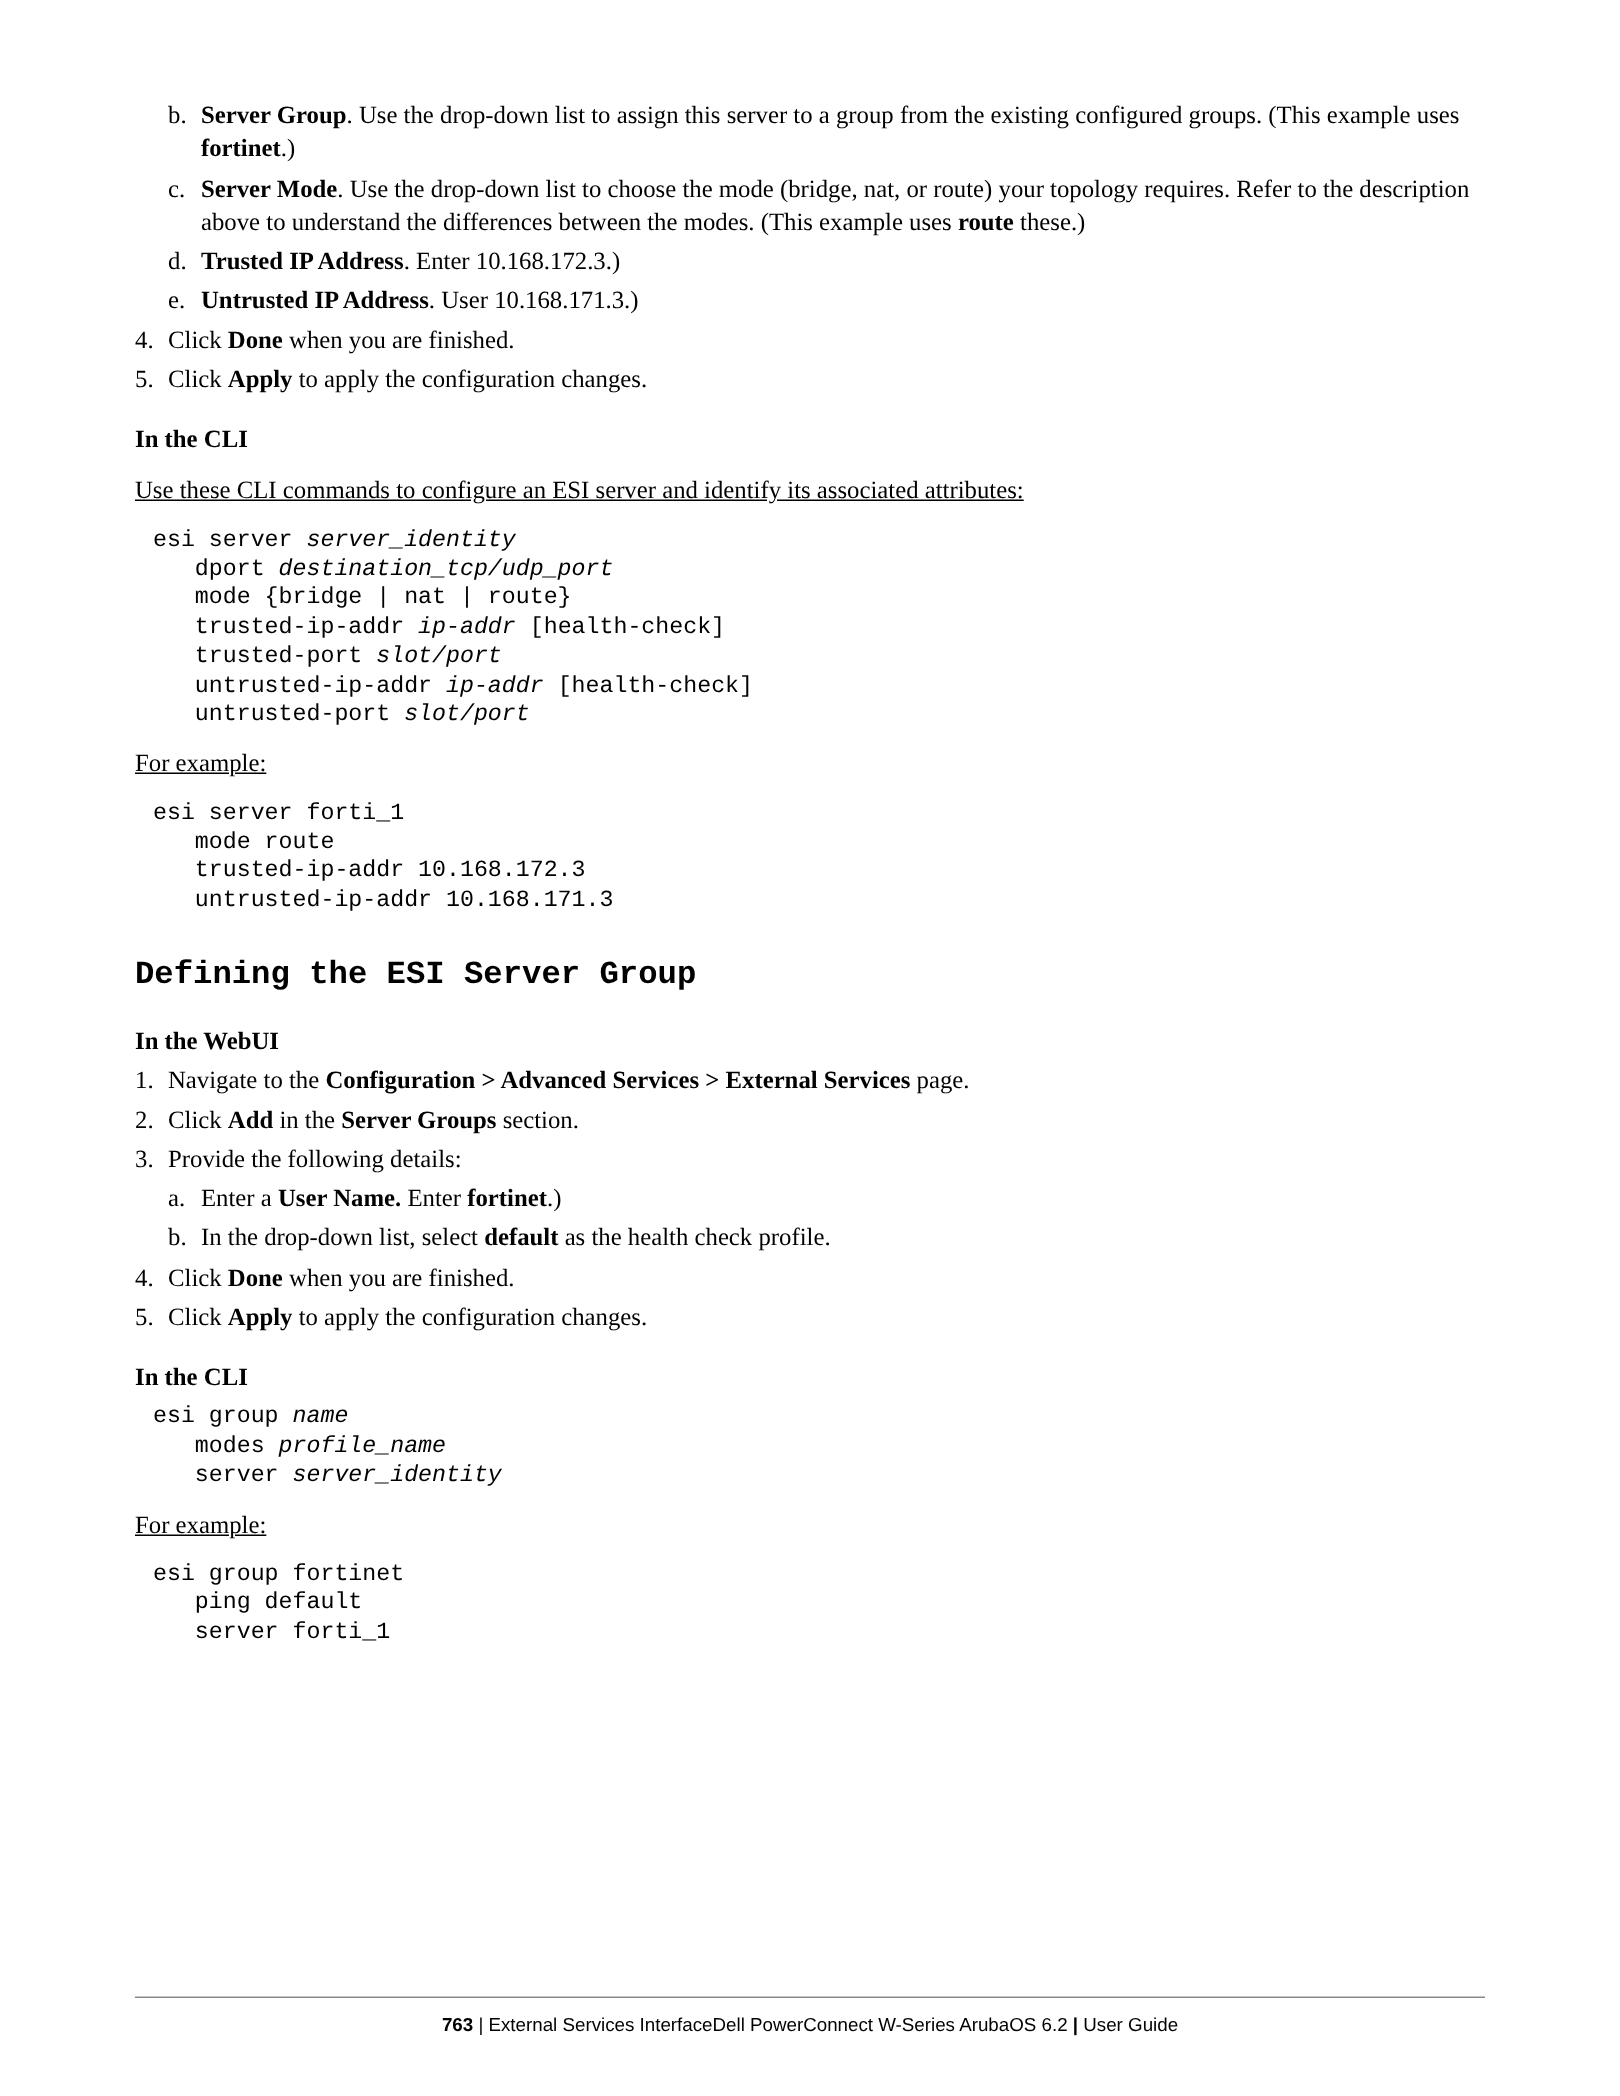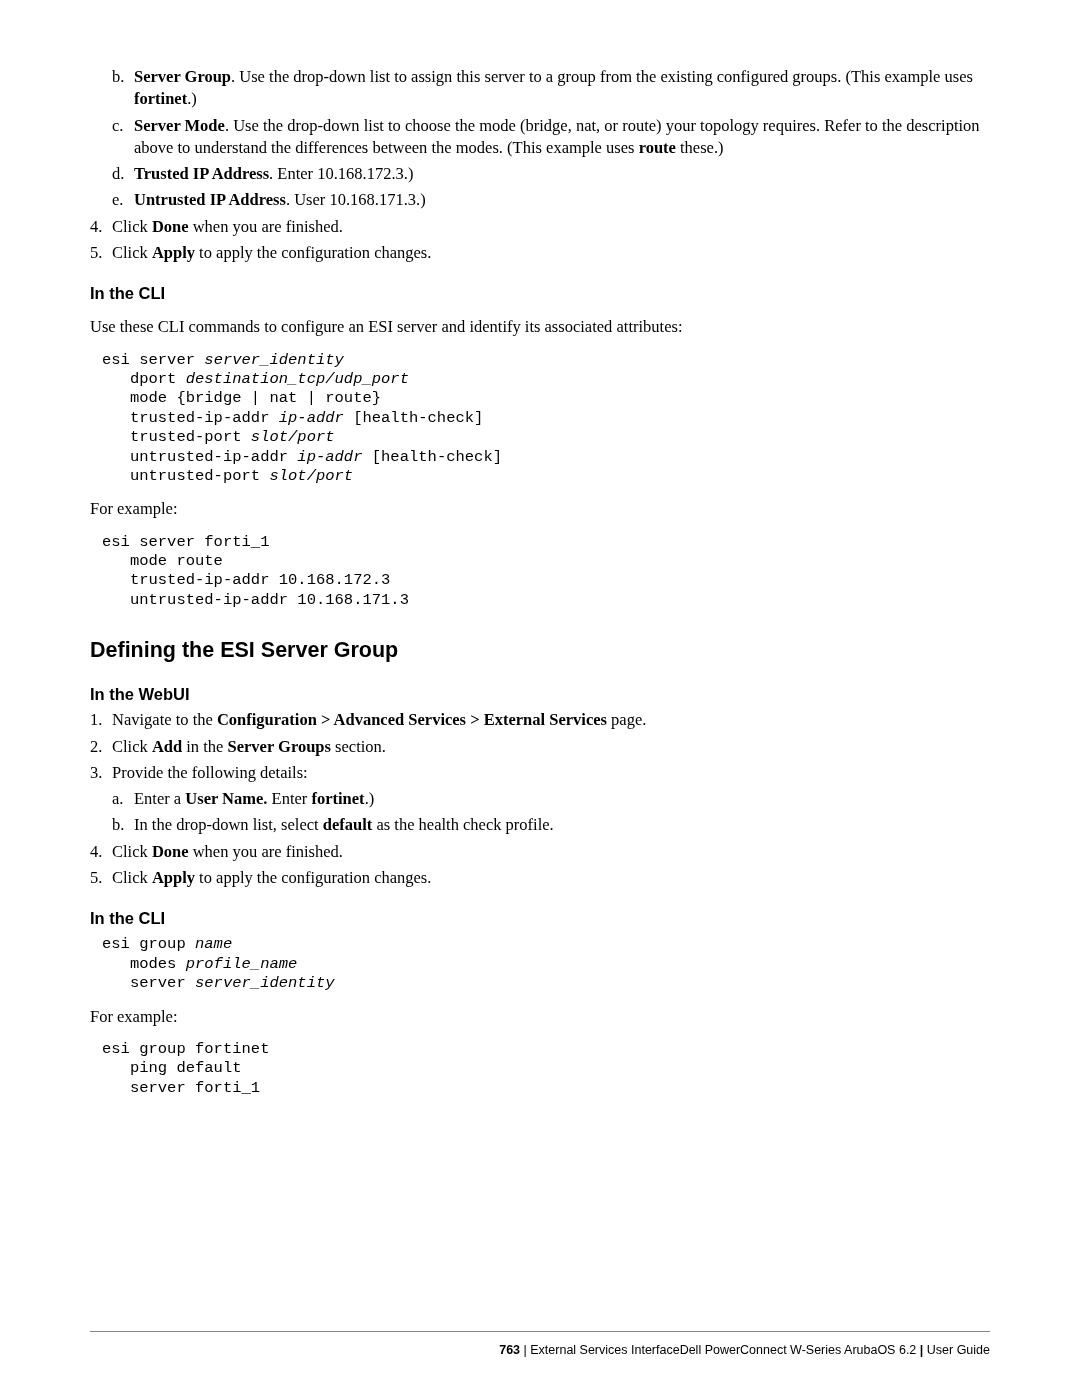--- a/index.html
+++ b/index.html
@@ -44,56 +44,57 @@
     padding-left: 22px;
     margin: 4px 0 4px 22px;
   }
   .ol-letter > li > .marker {
     position: absolute;
     left: 0;
     top: 0;
   }
   b { font-weight: bold; }
   .h2 {
-    font-family: Liberation Sans, sans-serif;
+    font-family: Liberation Mono, monospace;
     font-weight: bold;
     font-size: 21.5px;
     margin-top: 26px;
     margin-bottom: 6px;
   }
   .h3 {
-    font-family: Liberation Sans, sans-serif;
+    font-family: Liberation Serif, serif;
     font-weight: bold;
     font-size: 16.5px;
     margin-top: 18px;
     margin-bottom: 4px;
   }
   .para {
     margin: 12px 0;
+    text-decoration: underline;
   }
   pre.code {
     font-family: "Courier New", Courier, monospace;
     font-size: 15.5px;
     line-height: 1.25;
     white-space: pre;
     margin: 6px 12px;
   }
   .code-it { font-style: italic; }
   .footer {
     position: absolute;
     left: 90px;
     right: 90px;
     bottom: 38px;
     border-top: 1px solid #888;
     padding-top: 10px;
     font-family: Arial, Helvetica, sans-serif;
     font-size: 12.5px;
     color: #000;
     display: flex;
-    justify-content: flex-end;
+    justify-content: center;
   }
   .footer .left b { font-weight: bold; }
   .footer .right b { font-weight: bold; }
 </style>
 </head>
 <body>
 
 <div class="page">
 
   <ol class="ol-letter">

